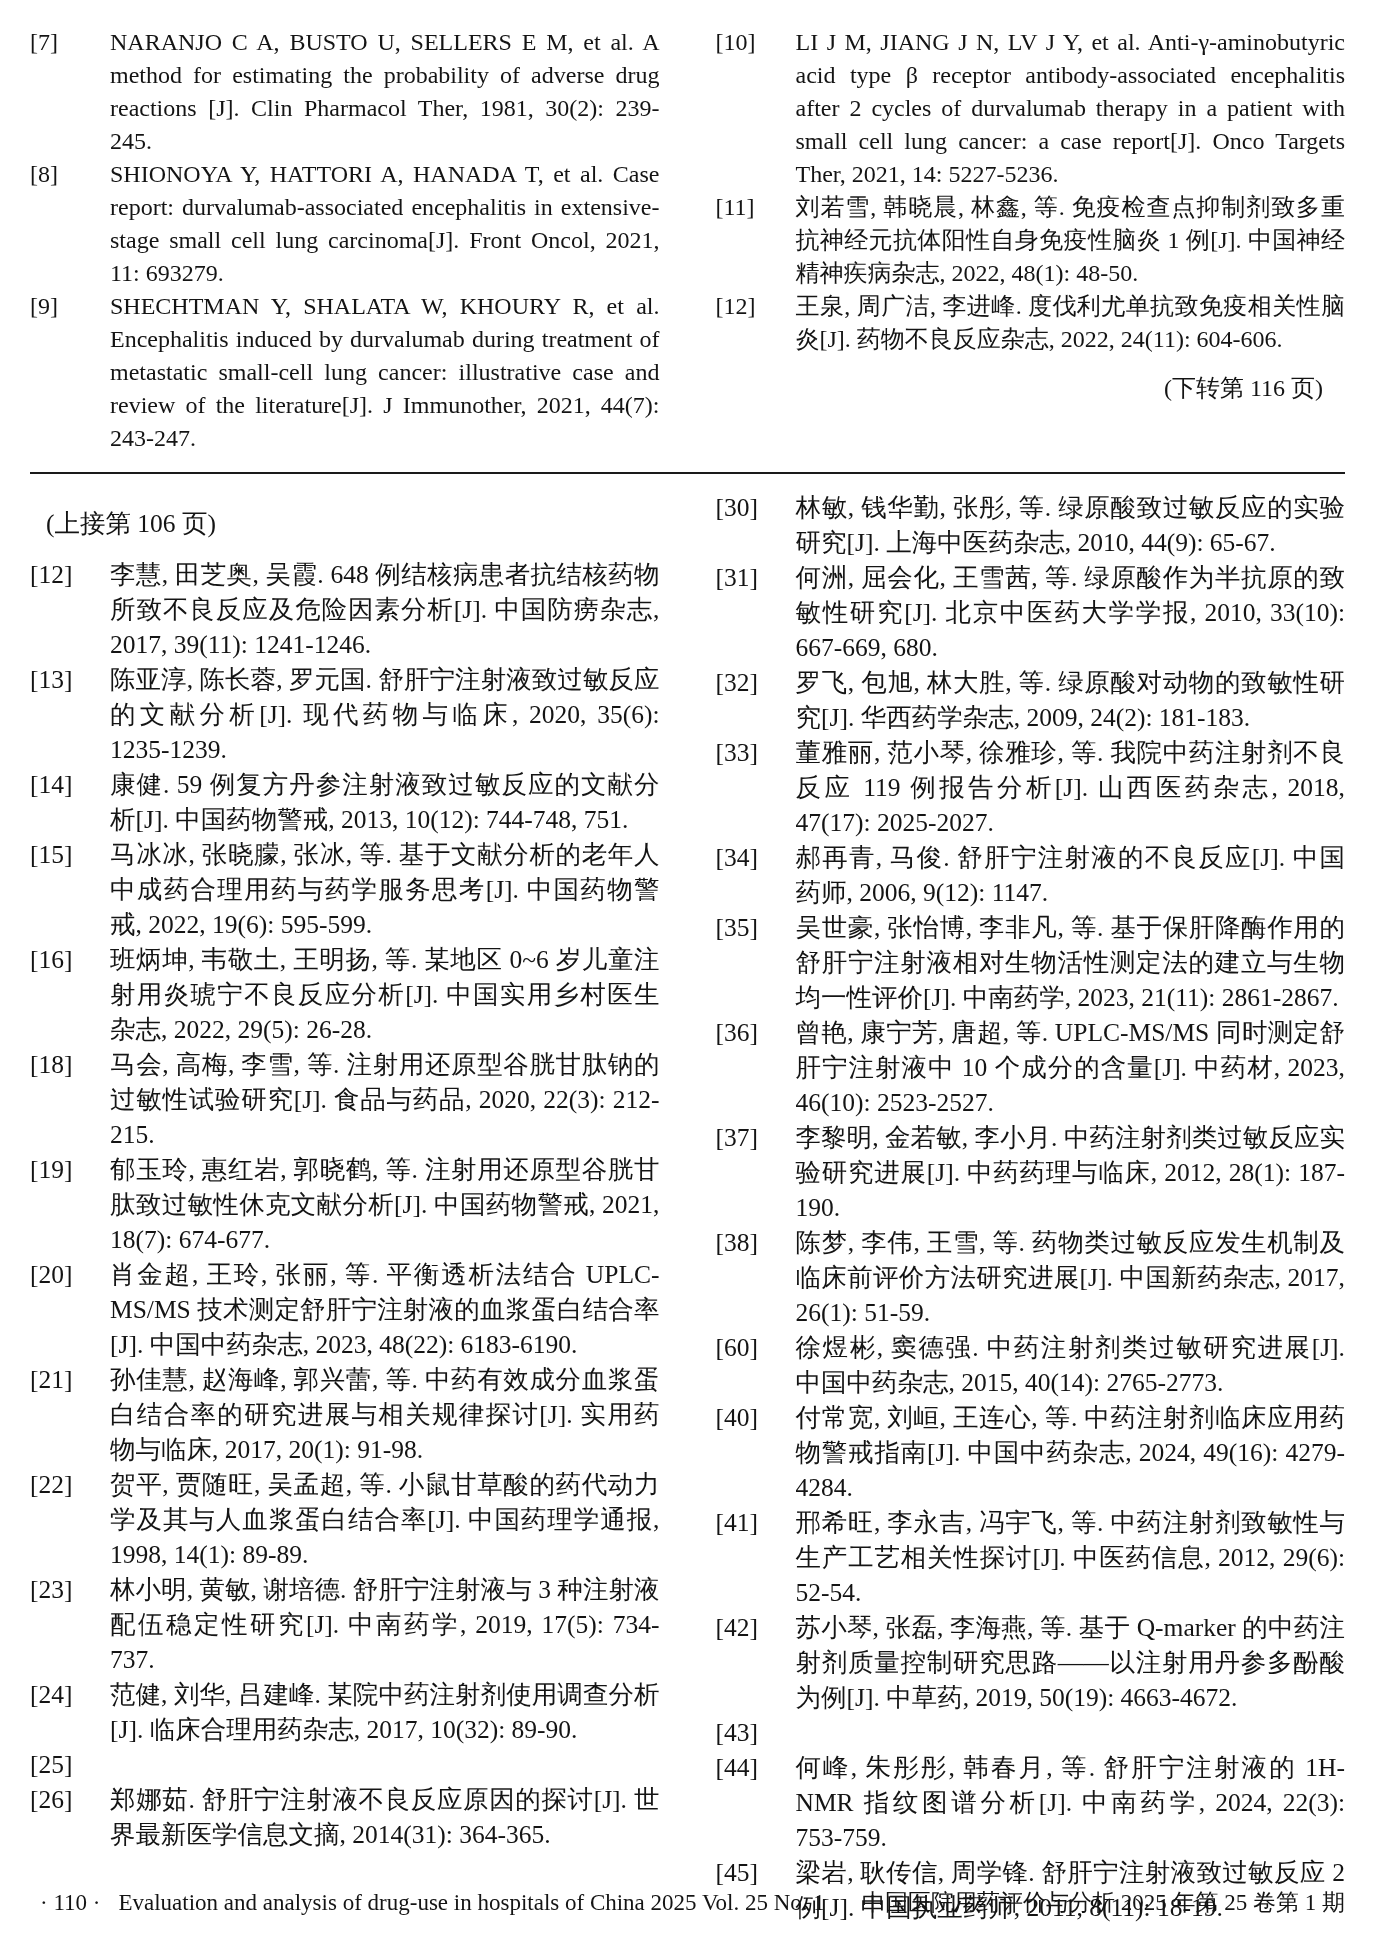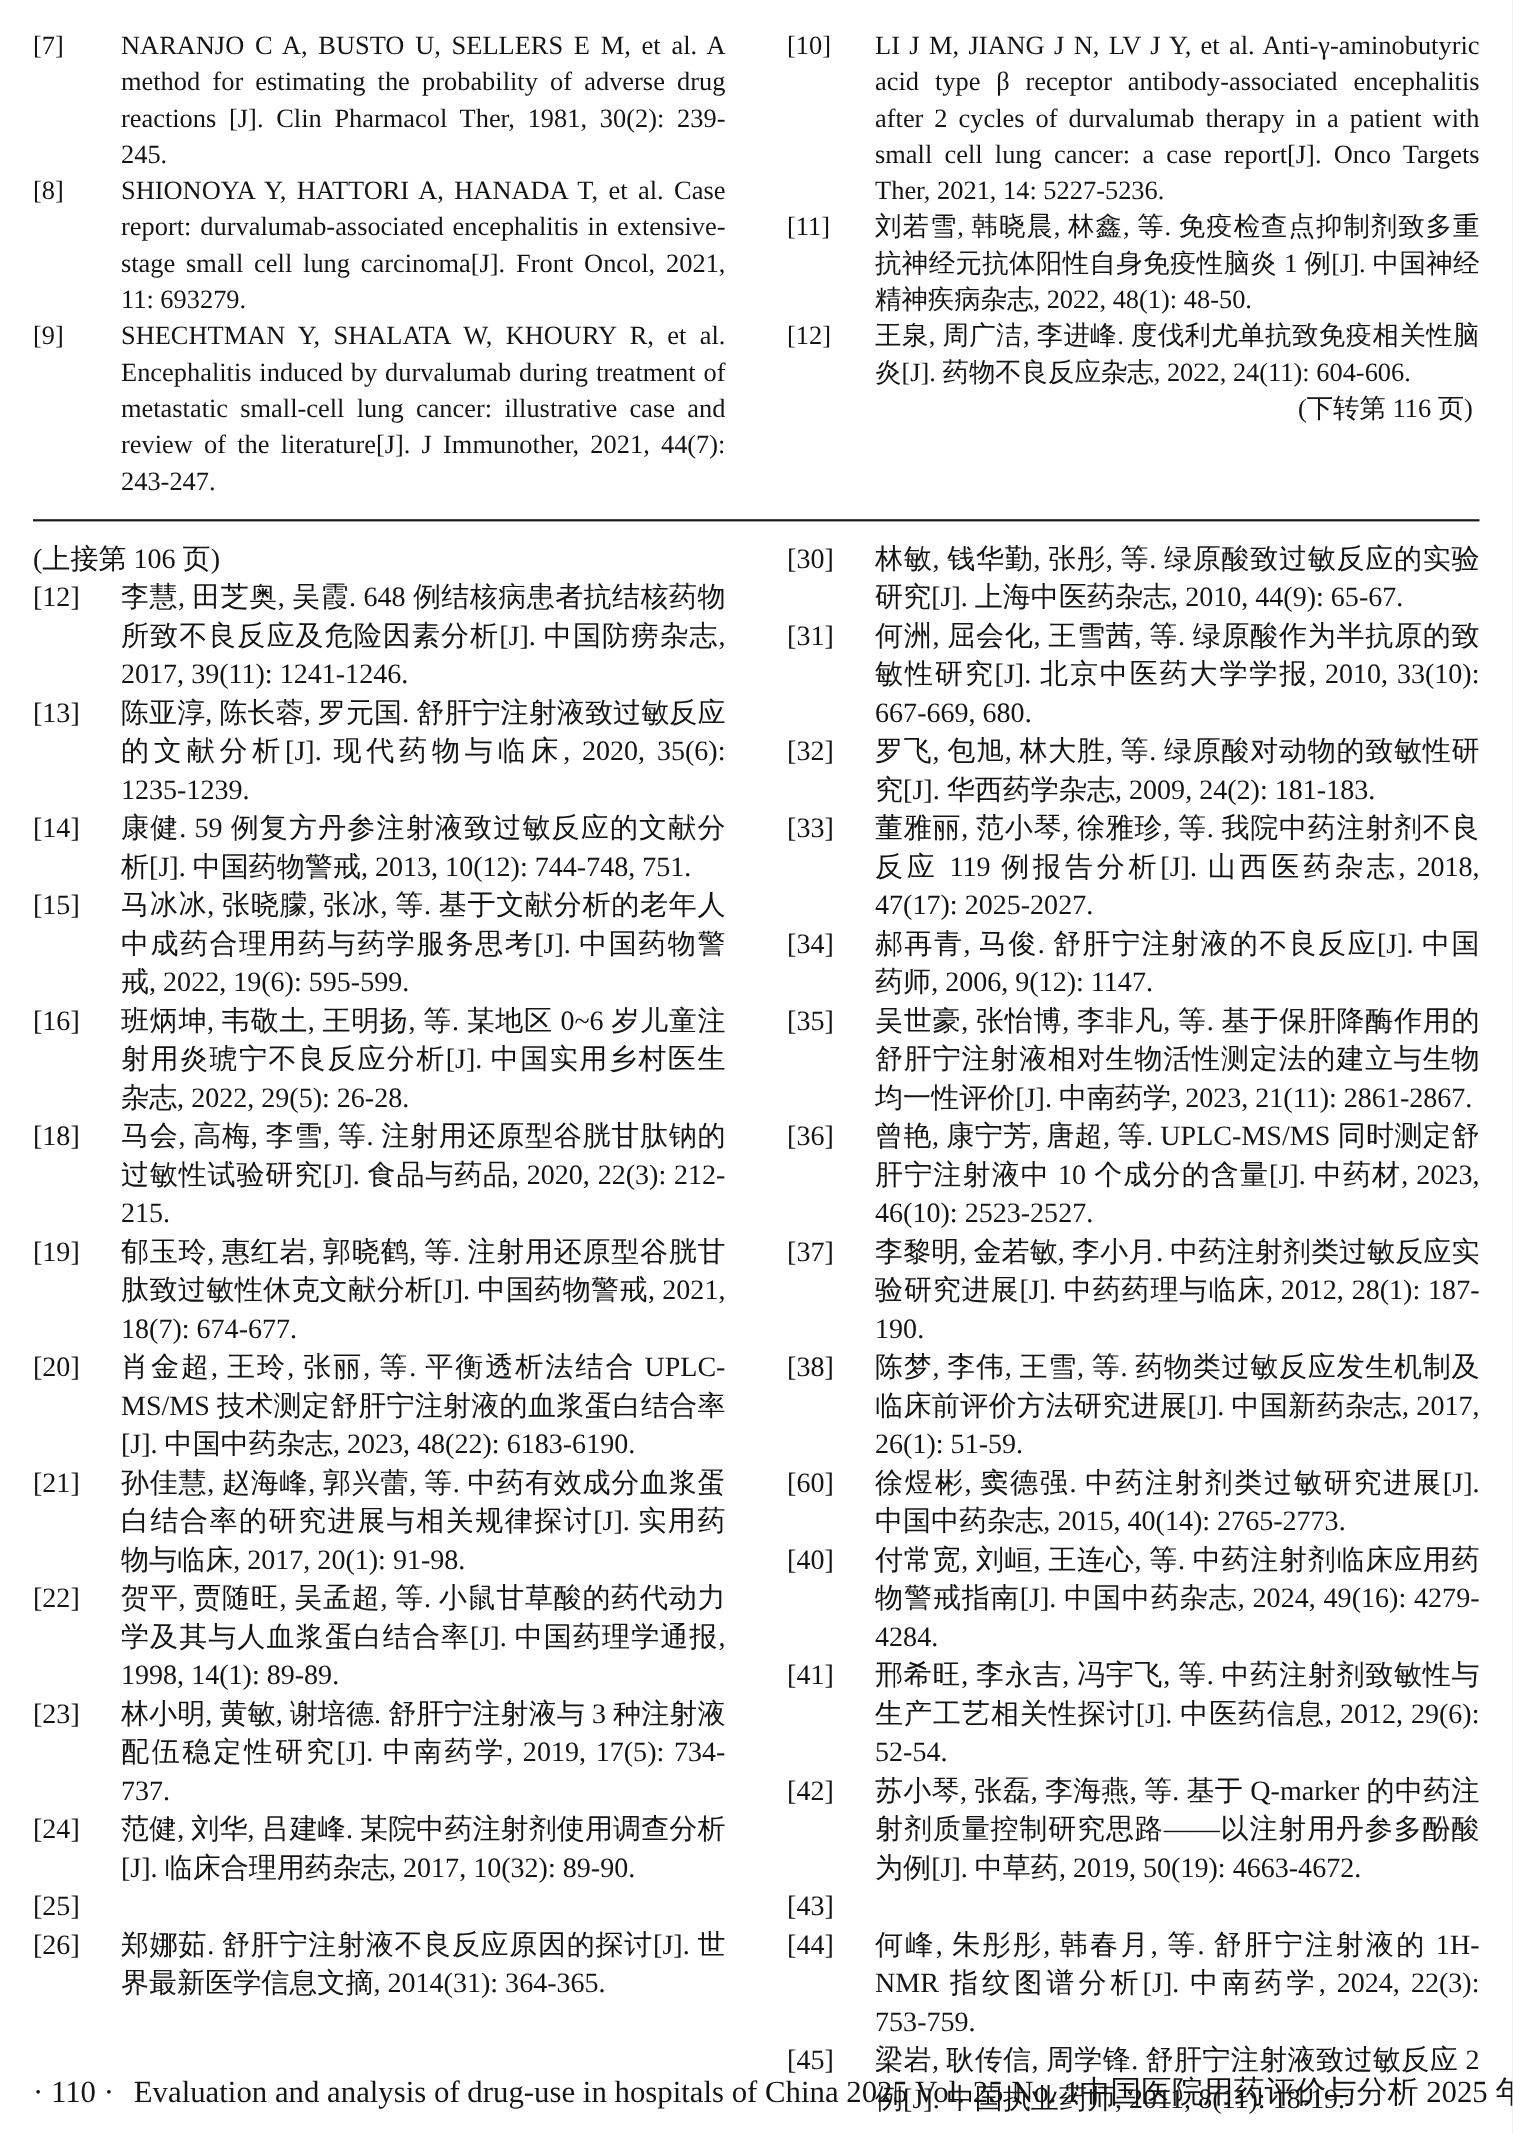--- a/index.html
+++ b/index.html
@@ -9,28 +9,28 @@
     box-sizing:border-box;padding:26px 30px 0 30px;overflow:hidden;
     margin:0 auto;
   }
   .two-col{display:flex;gap:56px;}
   .col{flex:1 1 0;min-width:0;}
   .ref{display:flex;align-items:flex-start;}
   .ref-num{flex:0 0 80px;white-space:nowrap;}
   .ref-text{flex:1 1 auto;text-align:justify;}
   .top-section{font-size:24px;line-height:33px;}
   .bottom-section{font-size:25.5px;line-height:35px;}
-  .note{margin:0;}
+  .note{margin:16px;}
   .note-right{text-align:right;padding-right:6px;}
   .note-left{text-align:left;}
   .divider{border:none;border-top:2px solid #1a1a1a;margin:17px 0 16px 0;}
   .footer{
-    position:absolute;left:30px;right:30px;bottom:22px;
+    position:absolute;left:40px;right:30px;bottom:22px;
     display:flex;justify-content:space-between;align-items:baseline;
-    font-size:28px;line-height:30px;
+    font-size:23px;line-height:30px;
   }
   .footer-left{display:flex;gap:18px;white-space:nowrap;}
   .footer-right{white-space:nowrap;}
 </style>
 </head>
 <body>
 
 <div class="page">
 
   <section class="two-col top-section">

